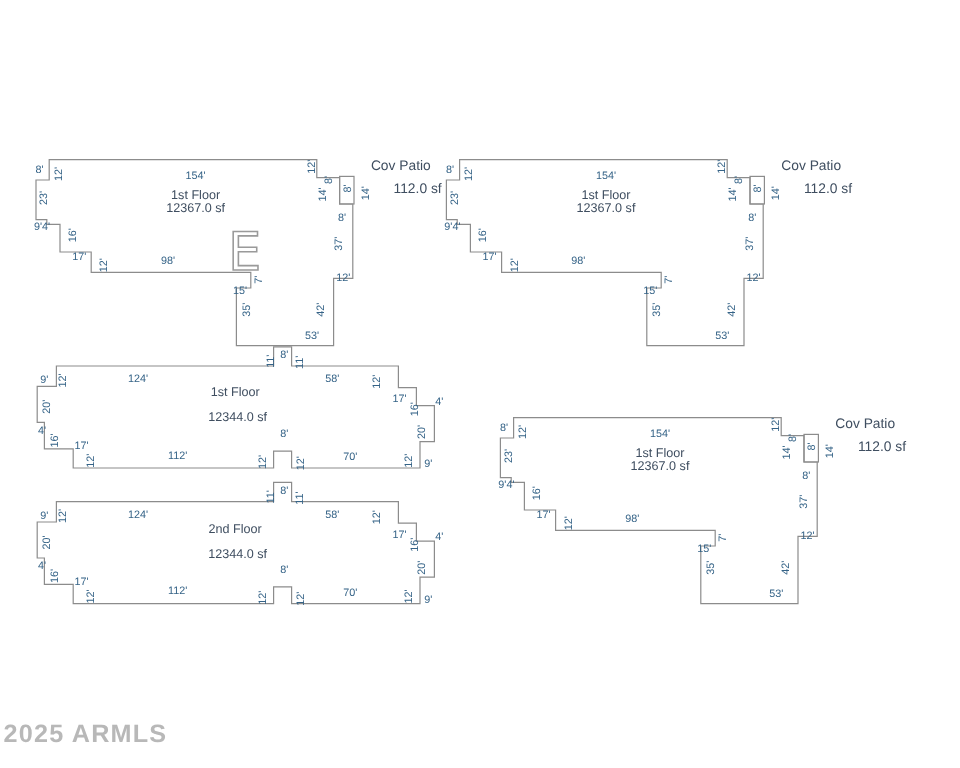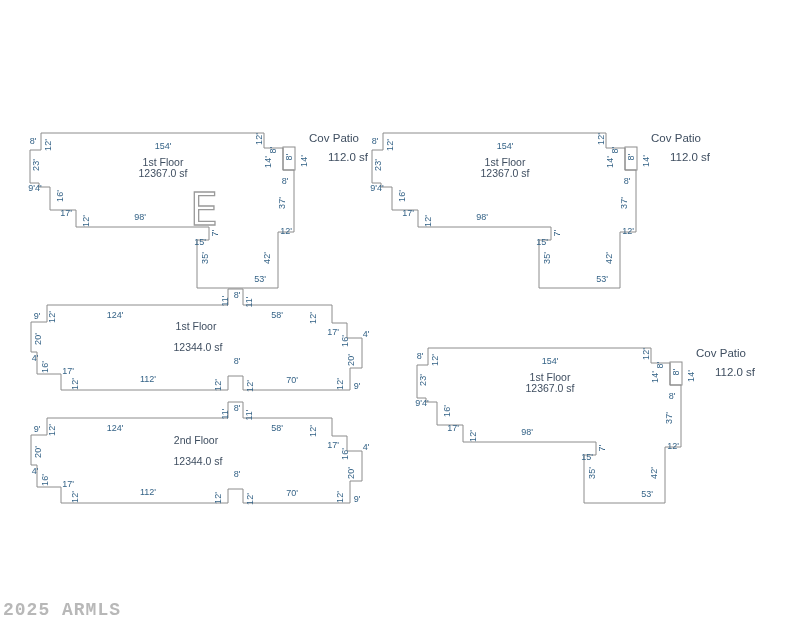--- a/index.html
+++ b/index.html
@@ -13,22 +13,22 @@
   #sketch text{dominant-baseline:middle;text-anchor:middle;}
   #sketch text.dim{font-size:9px;fill:#356387;}
   #sketch text.title{font-size:10.5px;fill:#3f4e60;}
   #sketch text.patio{font-size:11.5px;fill:#3f4e60;}
   #sketch text.emarker{
     font-size:44px;fill:#ffffff;stroke:#9a9a9a;stroke-width:1.3;
     dominant-baseline:auto;font-family:"DejaVu Sans",sans-serif;
   }
   #watermark{
     position:absolute;left:3px;top:600px;
-    font-family:Liberation Mono, monospace;font-weight:bold;
-    font-size:18px;color:#b8b8b8;letter-spacing:1px;
+    font-family:Liberation Sans, sans-serif;font-weight:bold;
+    font-size:21px;color:#b8b8b8;letter-spacing:1px;
   }
 </style>
 </head>
 <body>
 
 <svg id="sketch" width="800" height="640" viewBox="0 0 800 640">
     <g transform="translate(0,0)">
       <polygon points="41,133 264,133 264,148 283,148 283,170 294,170 294,232 278,232 278,288 197,288 197,240 209,240 209,227 76,227 76,210 50,210 50,187 39,187 39,183 30,183 30,150 41,150" class="outline"></polygon>
       <rect x="283" y="147" width="12" height="23" class="patio-rect"></rect>
       <text x="163" y="147" class="dim">154'</text>

